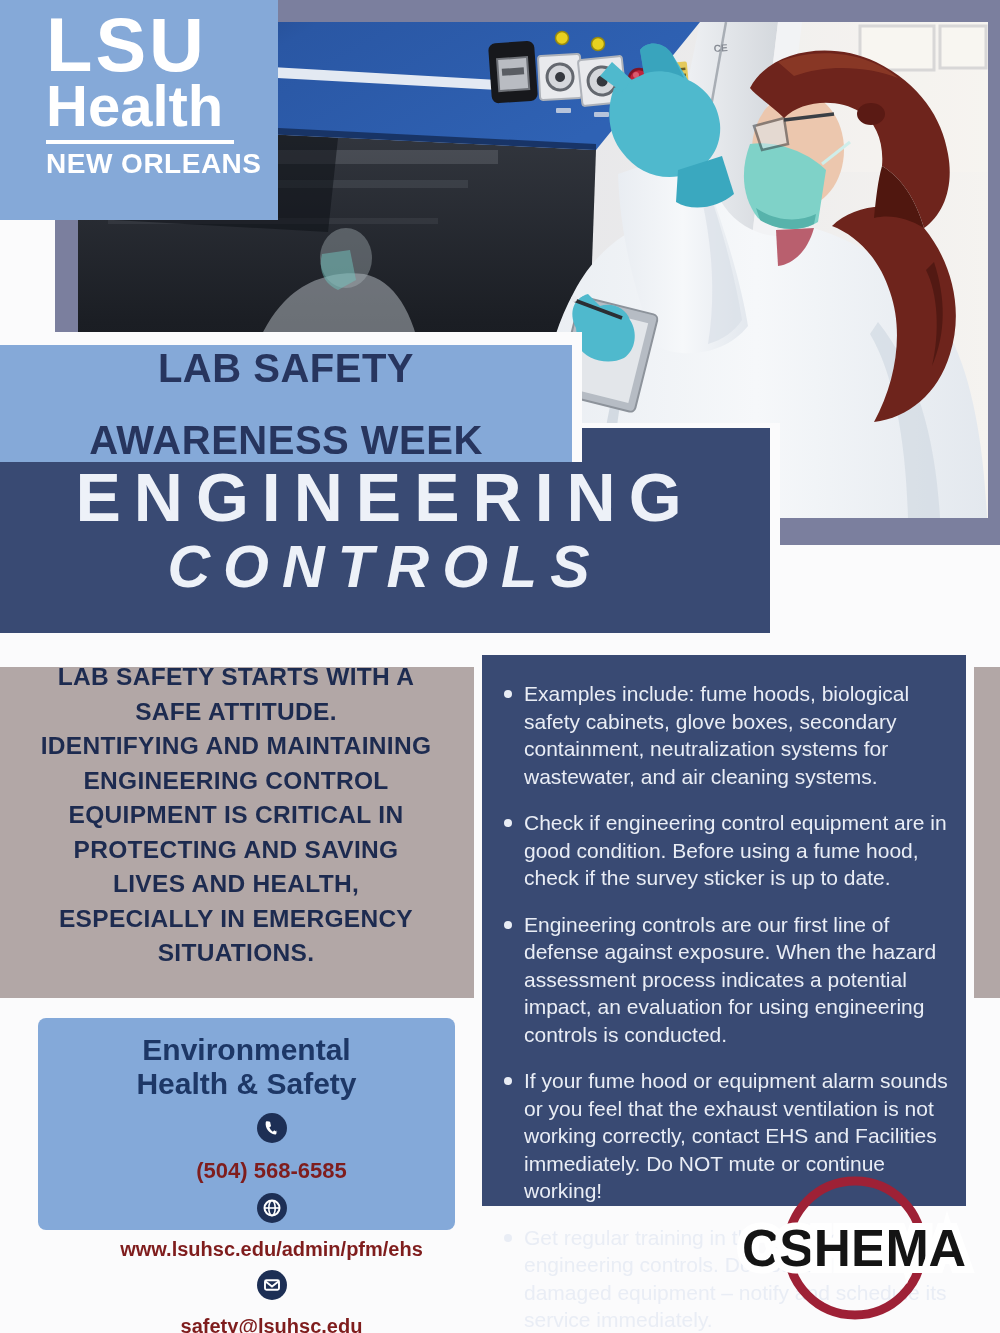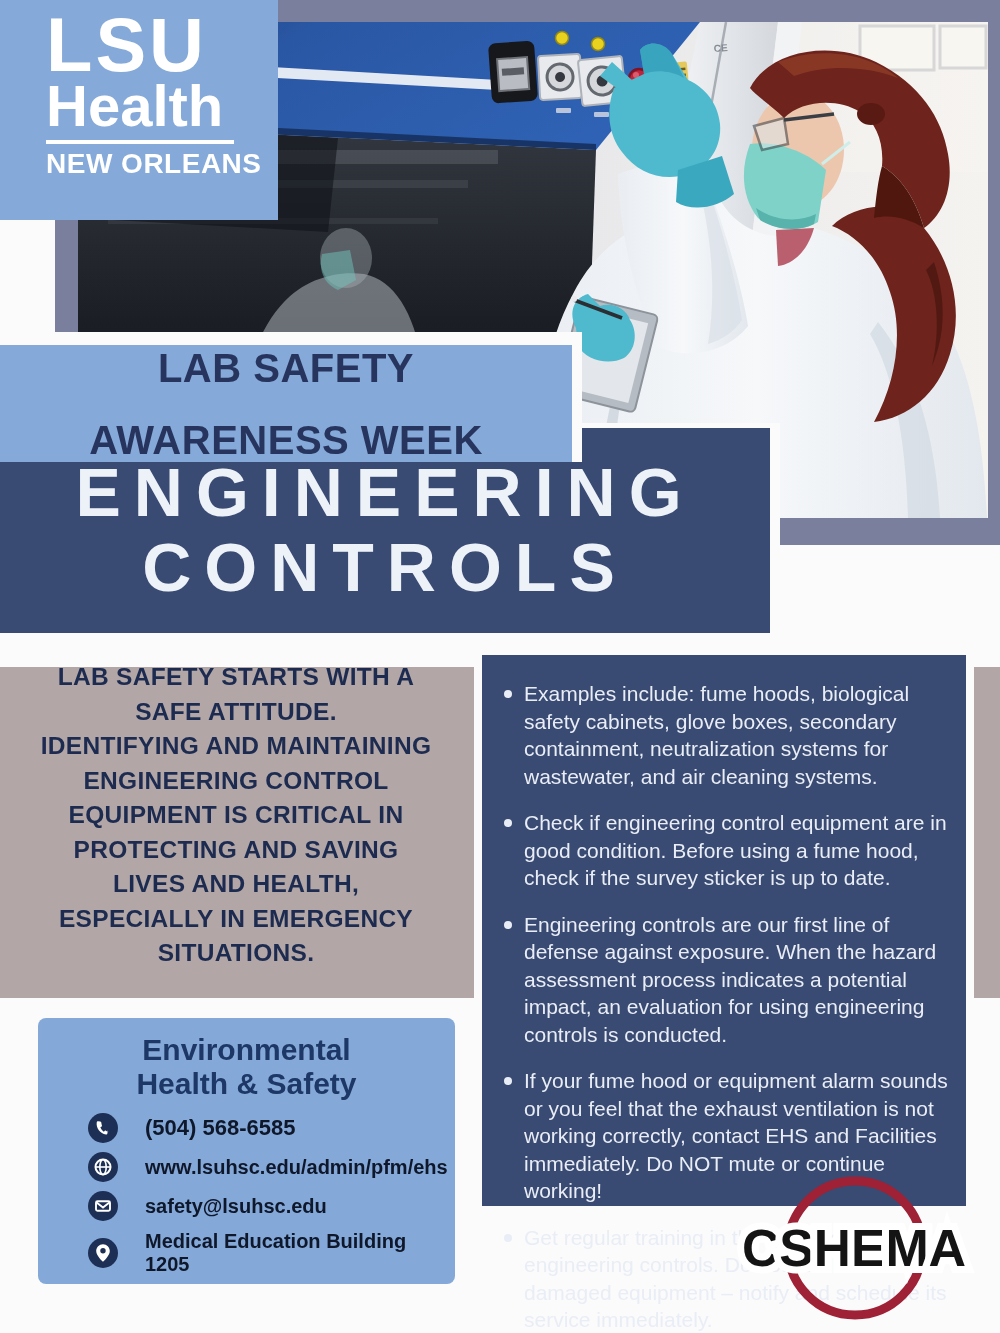--- a/index.html
+++ b/index.html
@@ -22,37 +22,37 @@
   .kicker-box{position:absolute;left:0;top:332px;width:582px;height:130px;z-index:5;
     background:#85a9d8;border-top:13px solid #fbfbfc;border-right:10px solid #fbfbfc;
     display:flex;flex-direction:column;align-items:center;justify-content:center;
     color:#27355e;font-weight:800;font-size:40px;letter-spacing:.5px;line-height:1.2;text-align:center;gap:24px;}
   
   .title-box{position:absolute;left:0;top:423px;width:780px;height:220px;z-index:4;
     background:#394a73;border-top:5px solid #fbfbfc;border-right:10px solid #fbfbfc;border-bottom:10px solid #fbfbfc;
     display:flex;flex-direction:column;align-items:center;justify-content:center;
     color:#edf1f8;font-weight:800;text-align:right;}
   .title-line1{font-size:68px;letter-spacing:13px;line-height:1.08;}
-  .title-line2{font-size:68px;letter-spacing:13px;line-height:1.12;}
+  .title-line2{font-size:59px;letter-spacing:13px;line-height:1.12;font-style:italic;}
   
   .mauve-band{position:absolute;left:0;top:667px;width:1000px;height:331px;background:#b2a7a6;z-index:2;}
   .attitude{position:absolute;left:12px;top:660px;width:448px;z-index:3;
     color:#1d2b50;font-weight:700;font-size:24.5px;line-height:34.5px;letter-spacing:.3px;
     text-align:center;white-space:pre-line;}
   
   .bullets-box{position:absolute;left:474px;top:647px;width:500px;height:567px;z-index:3;
     background:#394a73;border:8px solid #fbfbfc;}
   .bullets-list{list-style:none;margin:0;padding:25px 18px 0 22px;}
   .bullets-list li{display:flex;gap:12px;margin-bottom:19px;color:#e9edf5;font-size:21px;line-height:27.5px;}
   .bullet-dot{flex:0 0 8px;width:8px;height:8px;border-radius:50%;background:#e9edf5;margin-top:10px;}
   
-  .contact-box{position:absolute;left:38px;top:1018px;width:417px;height:266px;background:#84a9d9;border-radius:8px;z-index:3;padding-top:15px;}
+  .contact-box{position:absolute;left:38px;top:1018px;width:417px;height:212px;background:#84a9d9;border-radius:8px;z-index:3;padding-top:15px;}
   .contact-title{text-align:center;color:#1d3766;font-weight:800;font-size:30px;line-height:34px;}
   .contact-rows{margin-top:12px;}
-  .contact-row{display:flex;align-items:center;gap:27px;margin:0 0 9px 50px;color:#0f172a;}
+  .contact-row{display:flex;align-items:center;gap:15px;margin:0 0 9px 50px;color:#7f1d1d;flex-direction:column;}
   .contact-row .ctext{font-size:20px;font-weight:600;}
   .contact-row .ctext.phone{font-size:22px;font-weight:700;}
   .cicon{flex:0 0 30px;width:30px;height:30px;}
   
   .cshema{position:absolute;left:733px;top:1168px;width:256px;height:160px;z-index:3;}
 </style>
 </head>
 <body>
 
 <div id="poster">

